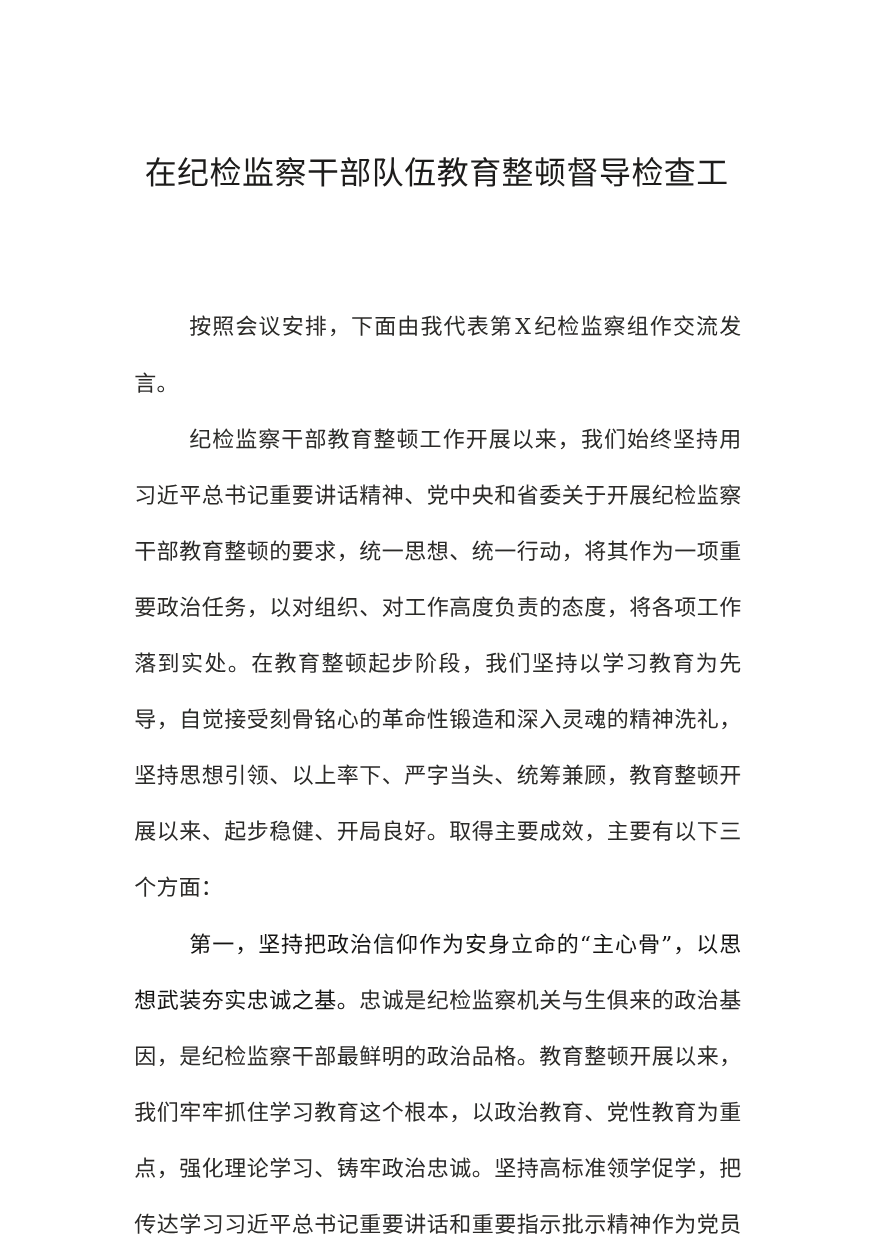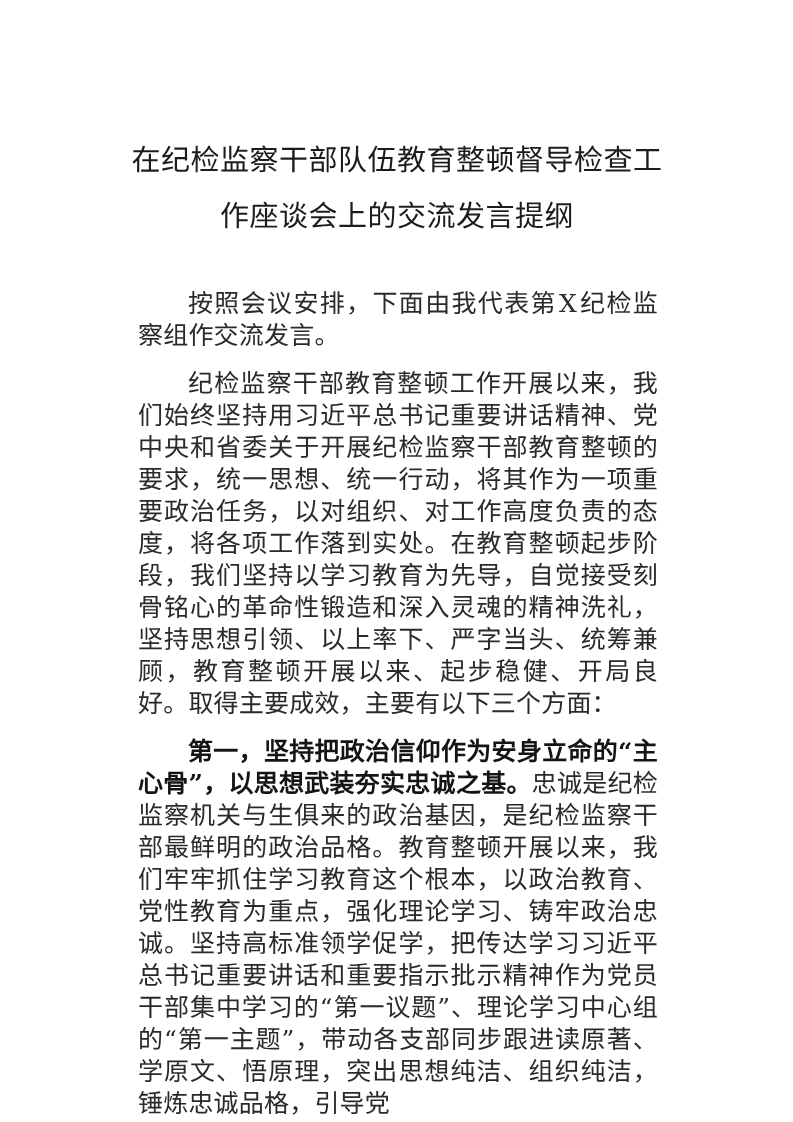--- a/index.html
+++ b/index.html
@@ -31,65 +31,65 @@
     font-size: 29px;
     line-height: 56px;
     letter-spacing: 0.5px;
     font-weight: 400;
     color: #1d1c1b;
     margin: 0;
   }
   .doc-title .tline {
     display: block;
     white-space: nowrap;
+    font-family: Liberation Mono, monospace;
   }
 
   
   .body-frame {
     position: absolute;
     left: 122px;
     top: 272px;
     width: 552px;
   }
 
   .para {
-    margin: 16px;
-    font-size: 25px;
-    line-height: 32px;
+    margin: 0;
+    font-size: 20px;
+    line-height: 51px;
     color: #2b2a28;
     text-align: justify;
     text-justify: inter-character;
     text-align-last: left;
     letter-spacing: 0.2px;
     word-break: break-all;
     white-space: normal;
   }
 
   .para.indent {
     text-indent: 50px;
   }
 
   .para .b {
-    font-weight: 700;
+    font-weight: 400;
     color: #151413;
   }
 
   .para .latin {
     font-family: "DejaVu Serif", "Liberation Serif", serif;
     padding: 0 2px;
   }
 </style>
 </head>
 <body>
 
 <div class="page">
 
   <h1 class="doc-title">
     <span class="tline">在纪检监察干部队伍教育整顿督导检查工</span>
-    <span class="tline">作座谈会上的交流发言提纲</span>
   </h1>
 
   <div class="body-frame">
     <p class="para indent" id="p0"><span>按照会议安排，下面由我代表第</span><span class="latin">X</span><span>纪检监察组作交流发言。</span></p>
     <p class="para indent" id="p1"><span>纪检监察干部教育整顿工作开展以来，我们始终坚持用习近平总书记重要讲话精神、党中央和省委关于开展纪检监察干部教育整顿的要求，统一思想、统一行动，将其作为一项重要政治任务，以对组织、对工作高度负责的态度，将各项工作落到实处。在教育整顿起步阶段，我们坚持以学习教育为先导，自觉接受刻骨铭心的革命性锻造和深入灵魂的精神洗礼，坚持思想引领、以上率下、严字当头、统筹兼顾，教育整顿开展以来、起步稳健、开局良好。取得主要成效，主要有以下三个方面：</span></p>
     <p class="para indent" id="p2"><span class="b">第一，坚持把政治信仰作为安身立命的“主心骨”，以思想武装夯实忠诚之基。</span><span>忠诚是纪检监察机关与生俱来的政治基因，是纪检监察干部最鲜明的政治品格。教育整顿开展以来，我们牢牢抓住学习教育这个根本，以政治教育、党性教育为重点，强化理论学习、铸牢政治忠诚。坚持高标准领学促学，把传达学习习近平总书记重要讲话和重要指示批示精神作为党员干部集中学习的“第一议题”、理论学习中心组的“第一主题”，带动各支部同步跟进读原著、学原文、悟原理，突出思想纯洁、组织纯洁，锤炼忠诚品格，引导党</span></p>
   </div>
 
 </div>
 

